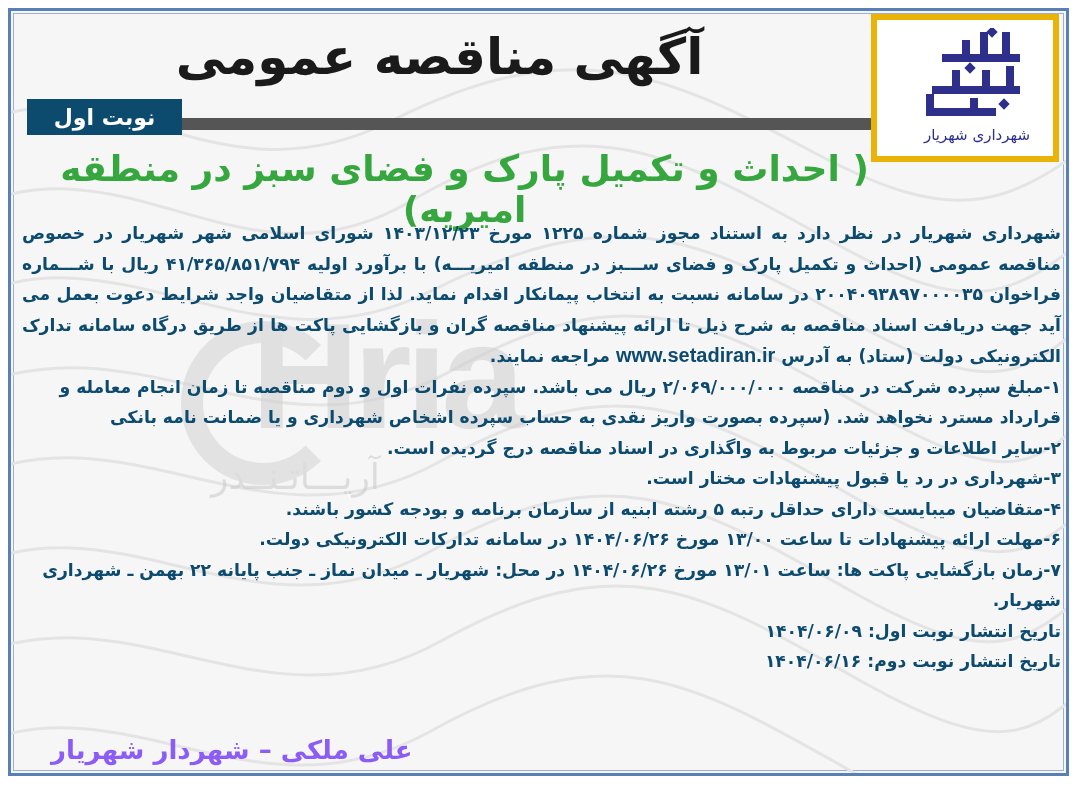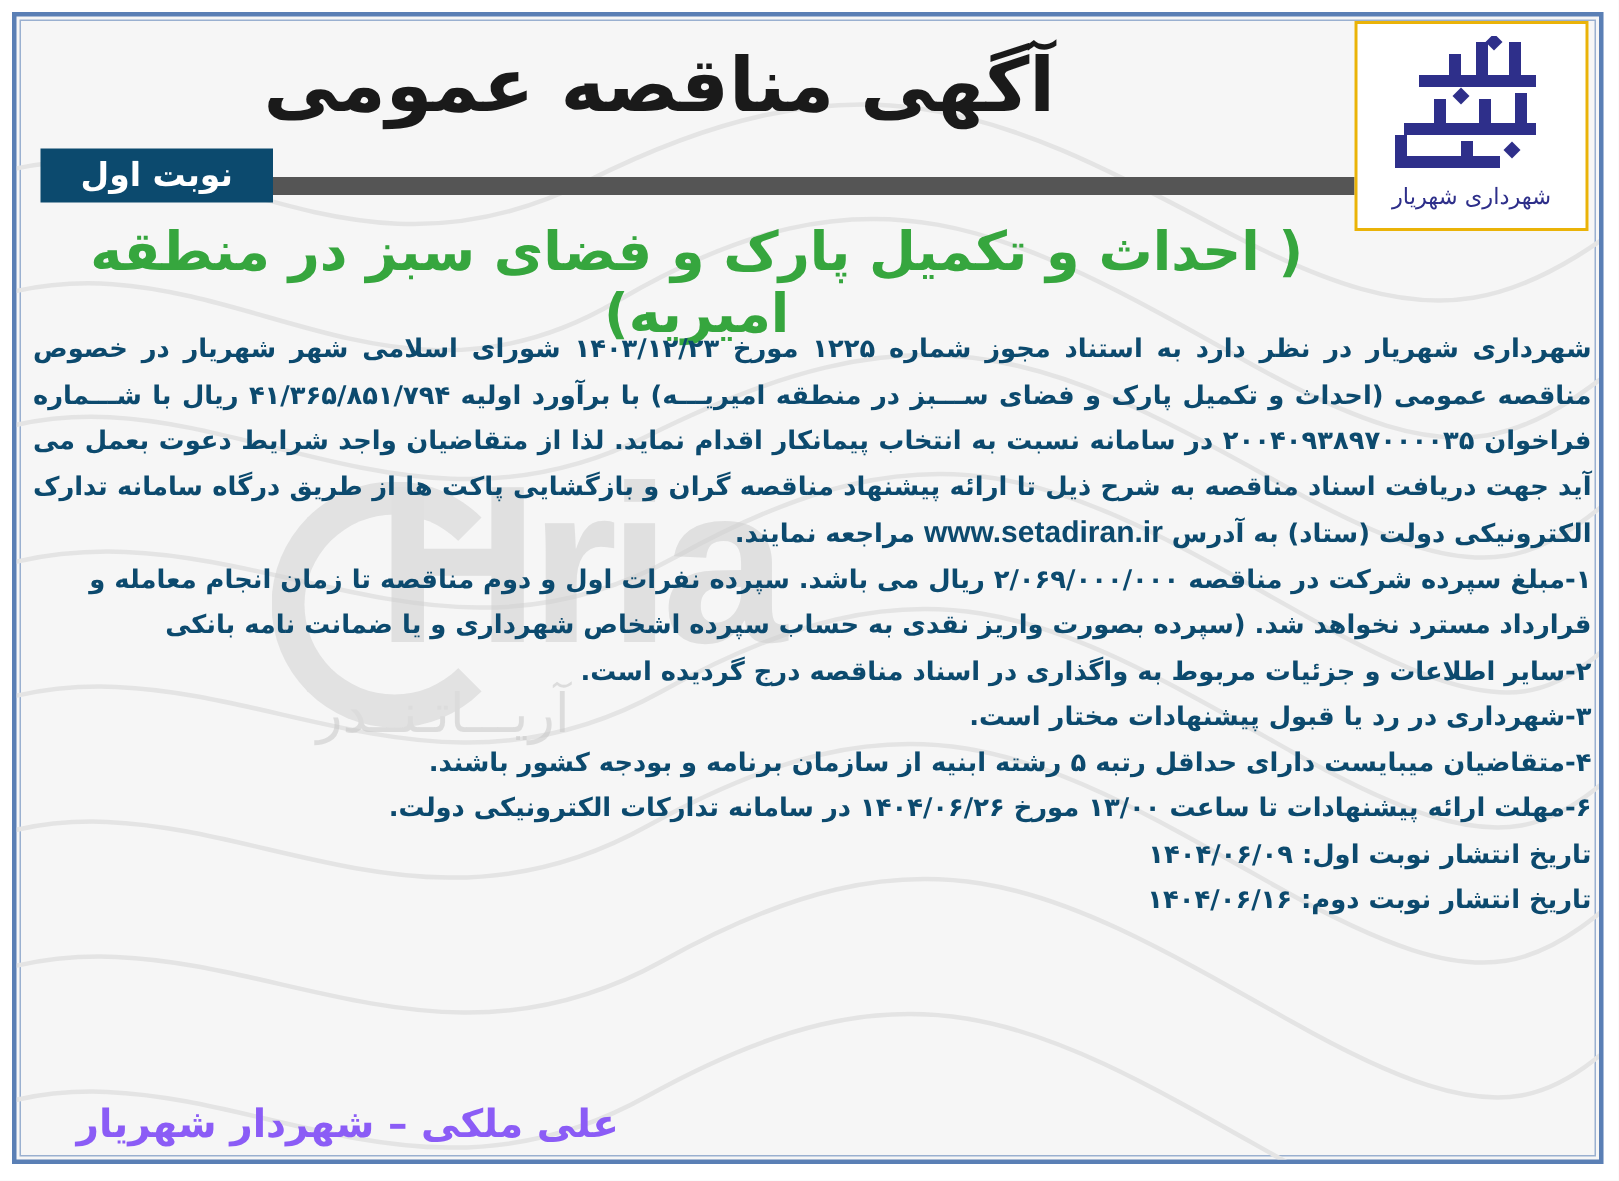--- a/index.html
+++ b/index.html
@@ -34,22 +34,22 @@
   .wm-fa {
     position: absolute; left: 30px; top: 155px; font-size: 36px; color: #c8c8c8;
     white-space: nowrap; direction: rtl; letter-spacing: 8px;
   }
   .wm-circle {
     position: absolute; left: 0; top: 20px; width: 120px; height: 120px;
     border: 22px solid #d2d2d2; border-radius: 50%; border-right-color: transparent;
   }
   .logo {
     position: absolute; right: 20px; top: 14px; width: 152px; height: 136px;
-    background: #fff; border: 2px solid #eab308; z-index: 3;
-    display: flex; flex-direction: column; align-items: center;
+    background: #fff; border: 6px solid #eab308; z-index: 3;
+    display: flex; flex-direction: column; align-items: center; padding-left: 24px;
   }
   .logo-mark { margin-top: 8px; }
   .logo-caption {
     direction: rtl; font-size: 15px; color: #2e2f8a; margin-top: 2px;
     font-family: "DejaVu Sans", sans-serif;
   }
   .title {
     position: absolute; left: 0; right: 200px; top: 28px; text-align: center;
     font-size: 50px; font-weight: 900; color: #1a1a1a; direction: rtl; z-index: 3;
     font-family: "DejaVu Sans", sans-serif; letter-spacing: -1px;
@@ -142,17 +142,18 @@
   <p>
     <span>شهرداری شهریار در نظر دارد به استناد مجوز شماره ۱۲۲۵ مورخ ۱۴۰۳/۱۲/۲۳ شورای اسلامی شهر شهریار در خصوص مناقصه عمومی (احداث و تکمیل پارک و فضای ســـبز در منطقه امیریـــه) با برآورد اولیه ۴۱/۳۶۵/۸۵۱/۷۹۴ ریال با شـــماره فراخوان ۲۰۰۴۰۹۳۸۹۷۰۰۰۰۳۵ در سامانه نسبت به انتخاب پیمانکار اقدام نماید. لذا از متقاضیان واجد شرایط دعوت بعمل می آید جهت دریافت اسناد مناقصه به شرح ذیل تا ارائه پیشنهاد مناقصه گران و بازگشایی پاکت ها از طریق درگاه سامانه تدارک الکترونیکی دولت (ستاد) به آدرس</span>
     <span class="url">www.setadiran.ir</span>
     <span>مراجعه نمایند.</span>
   </p>
   <p class="item">۱-مبلغ سپرده شرکت در مناقصه ۲/۰۶۹/۰۰۰/۰۰۰ ریال می باشد. سپرده نفرات اول و دوم مناقصه تا زمان انجام معامله و قرارداد مسترد نخواهد شد. (سپرده بصورت واریز نقدی به حساب سپرده اشخاص شهرداری و یا ضمانت نامه بانکی</p>
   <p class="item">۲-سایر اطلاعات و جزئیات مربوط به واگذاری در اسناد مناقصه درج گردیده است.</p>
   <p class="item">۳-شهرداری در رد یا قبول پیشنهادات مختار است.</p>
   <p class="item">۴-متقاضیان میبایست دارای حداقل رتبه ۵ رشته ابنیه از سازمان برنامه و بودجه کشور باشند.</p>
   <p class="item">۶-مهلت ارائه پیشنهادات تا ساعت ۱۳/۰۰ مورخ ۱۴۰۴/۰۶/۲۶ در سامانه تدارکات الکترونیکی دولت.</p>
+  <p class="item">۷-زمان بازگشایی پاکت ها: ساعت ۱۳/۰۱ مورخ ۱۴۰۴/۰۶/۲۶ در محل: شهریار ـ میدان نماز ـ جنب پایانه ۲۲ بهمن ـ شهرداری شهریار.</p>
   <p class="item">تاریخ انتشار نوبت اول: ۱۴۰۴/۰۶/۰۹</p>
   <p class="item">تاریخ انتشار نوبت دوم: ۱۴۰۴/۰۶/۱۶</p>
 </div>
 
 <div class="sign">علی ملکی – شهردار شهریار</div>
 
 </body></html>

